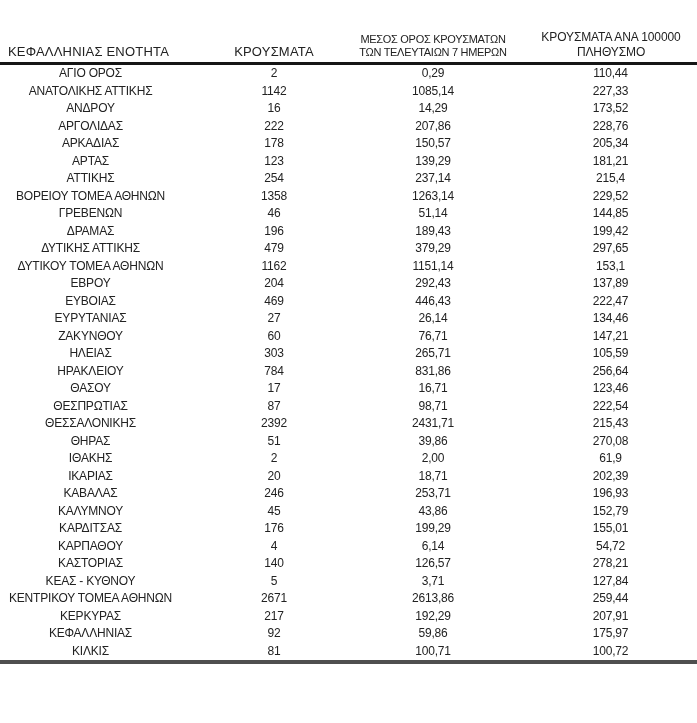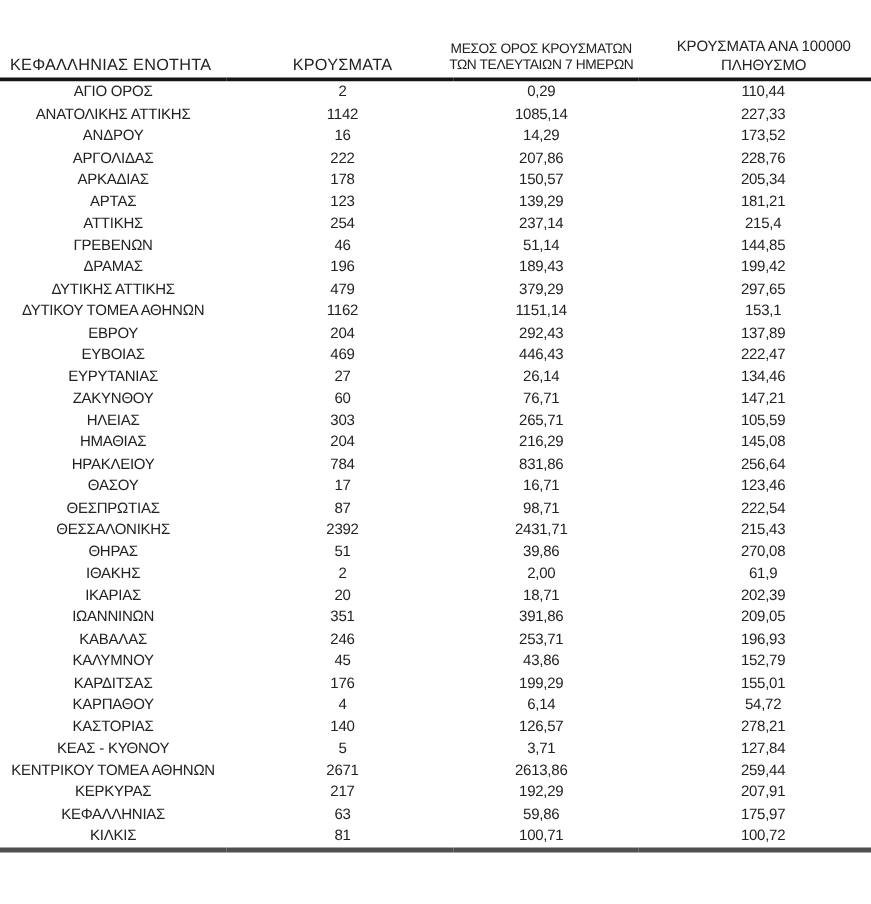--- a/index.html
+++ b/index.html
@@ -143,20 +143,26 @@
         <td>139,29</td>
         <td>181,21</td>
       </tr>
       <tr>
         <td>ΑΤΤΙΚΗΣ</td>
         <td>254</td>
         <td>237,14</td>
         <td>215,4</td>
       </tr>
       <tr>
+        <td>ΒΟΡΕΙΟΥ ΤΟΜΕΑ ΑΘΗΝΩΝ</td>
+        <td>1358</td>
+        <td>1263,14</td>
+        <td>229,52</td>
+      </tr>
+      <tr>
         <td>ΓΡΕΒΕΝΩΝ</td>
         <td>46</td>
         <td>51,14</td>
         <td>144,85</td>
       </tr>
       <tr>
         <td>ΔΡΑΜΑΣ</td>
         <td>196</td>
         <td>189,43</td>
         <td>199,42</td>
@@ -197,26 +203,20 @@
         <td>76,71</td>
         <td>147,21</td>
       </tr>
       <tr>
         <td>ΗΛΕΙΑΣ</td>
         <td>303</td>
         <td>265,71</td>
         <td>105,59</td>
       </tr>
       <tr>
-        <td>ΗΜΑΘΙΑΣ</td>
-        <td>204</td>
-        <td>216,29</td>
-        <td>145,08</td>
-      </tr>
-      <tr>
         <td>ΗΡΑΚΛΕΙΟΥ</td>
         <td>784</td>
         <td>831,86</td>
         <td>256,64</td>
       </tr>
       <tr>
         <td>ΘΑΣΟΥ</td>
         <td>17</td>
         <td>16,71</td>
         <td>123,46</td>
@@ -245,26 +245,20 @@
         <td>2,00</td>
         <td>61,9</td>
       </tr>
       <tr>
         <td>ΙΚΑΡΙΑΣ</td>
         <td>20</td>
         <td>18,71</td>
         <td>202,39</td>
       </tr>
       <tr>
-        <td>ΙΩΑΝΝΙΝΩΝ</td>
-        <td>351</td>
-        <td>391,86</td>
-        <td>209,05</td>
-      </tr>
-      <tr>
         <td>ΚΑΒΑΛΑΣ</td>
         <td>246</td>
         <td>253,71</td>
         <td>196,93</td>
       </tr>
       <tr>
         <td>ΚΑΛΥΜΝΟΥ</td>
         <td>45</td>
         <td>43,86</td>
         <td>152,79</td>
@@ -300,21 +294,21 @@
         <td>259,44</td>
       </tr>
       <tr>
         <td>ΚΕΡΚΥΡΑΣ</td>
         <td>217</td>
         <td>192,29</td>
         <td>207,91</td>
       </tr>
       <tr>
         <td>ΚΕΦΑΛΛΗΝΙΑΣ</td>
-        <td>63</td>
+        <td>92</td>
         <td>59,86</td>
         <td>175,97</td>
       </tr>
       <tr>
         <td>ΚΙΛΚΙΣ</td>
         <td>81</td>
         <td>100,71</td>
         <td>100,72</td>
       </tr>
     </tbody>

